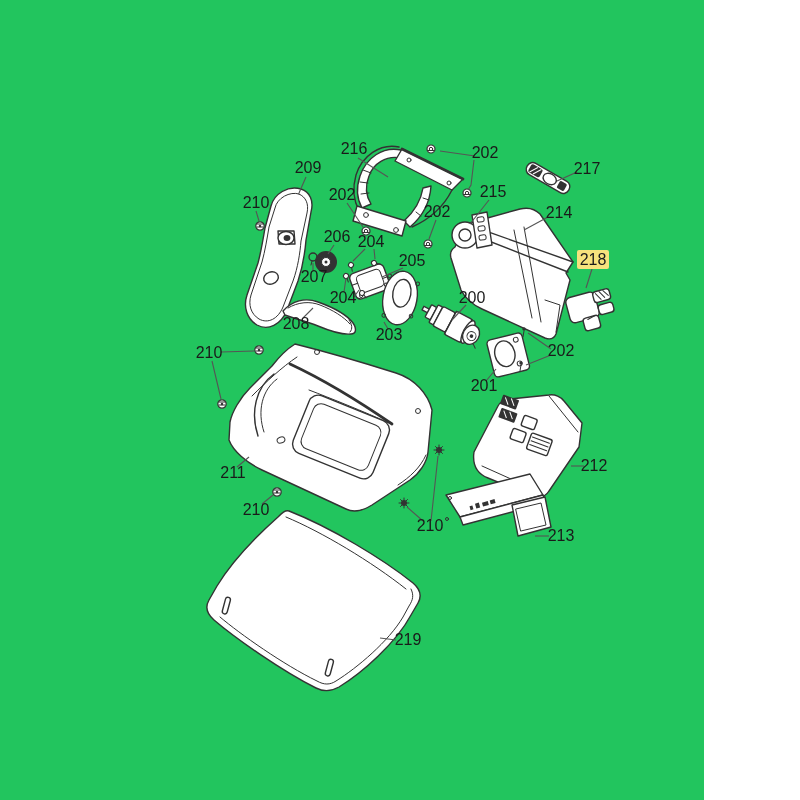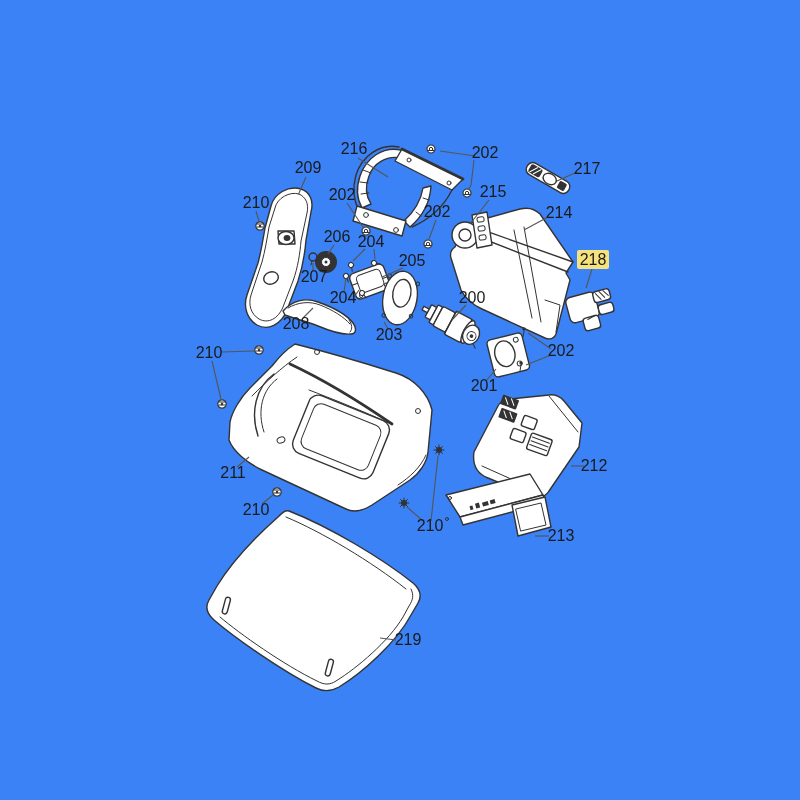--- a/index.html
+++ b/index.html
@@ -1,16 +1,16 @@
 <!DOCTYPE html>
 <html><head>
 <meta charset="utf-8">
 <style>
   html,body{margin:0;padding:0;background:#ffffff;}
-  #stage{position:relative;width:800px;height:800px;background:#3b82f6;overflow:hidden;}
+  #stage{position:relative;width:704px;height:800px;background:#22c55e;overflow:hidden;}
   svg{display:block;}
   .wh{fill:#ffffff;stroke:#333333;stroke-width:1.4;stroke-linejoin:round;}
   .ln{fill:none;stroke:#333333;stroke-width:1.4;stroke-linecap:round;stroke-linejoin:round;}
   .thin{stroke-width:1;}
   .thick{stroke-width:2.8;}
   .dk{fill:#333333;stroke:none;}
   .whl{fill:none;stroke:#ffffff;stroke-width:1;}
   .lead{fill:none;stroke:#555555;stroke-width:1.1;}
   text.lbl{font-family:"Liberation Sans",sans-serif;font-size:16px;fill:#1a1a1a;text-anchor:middle;}
 </style>

